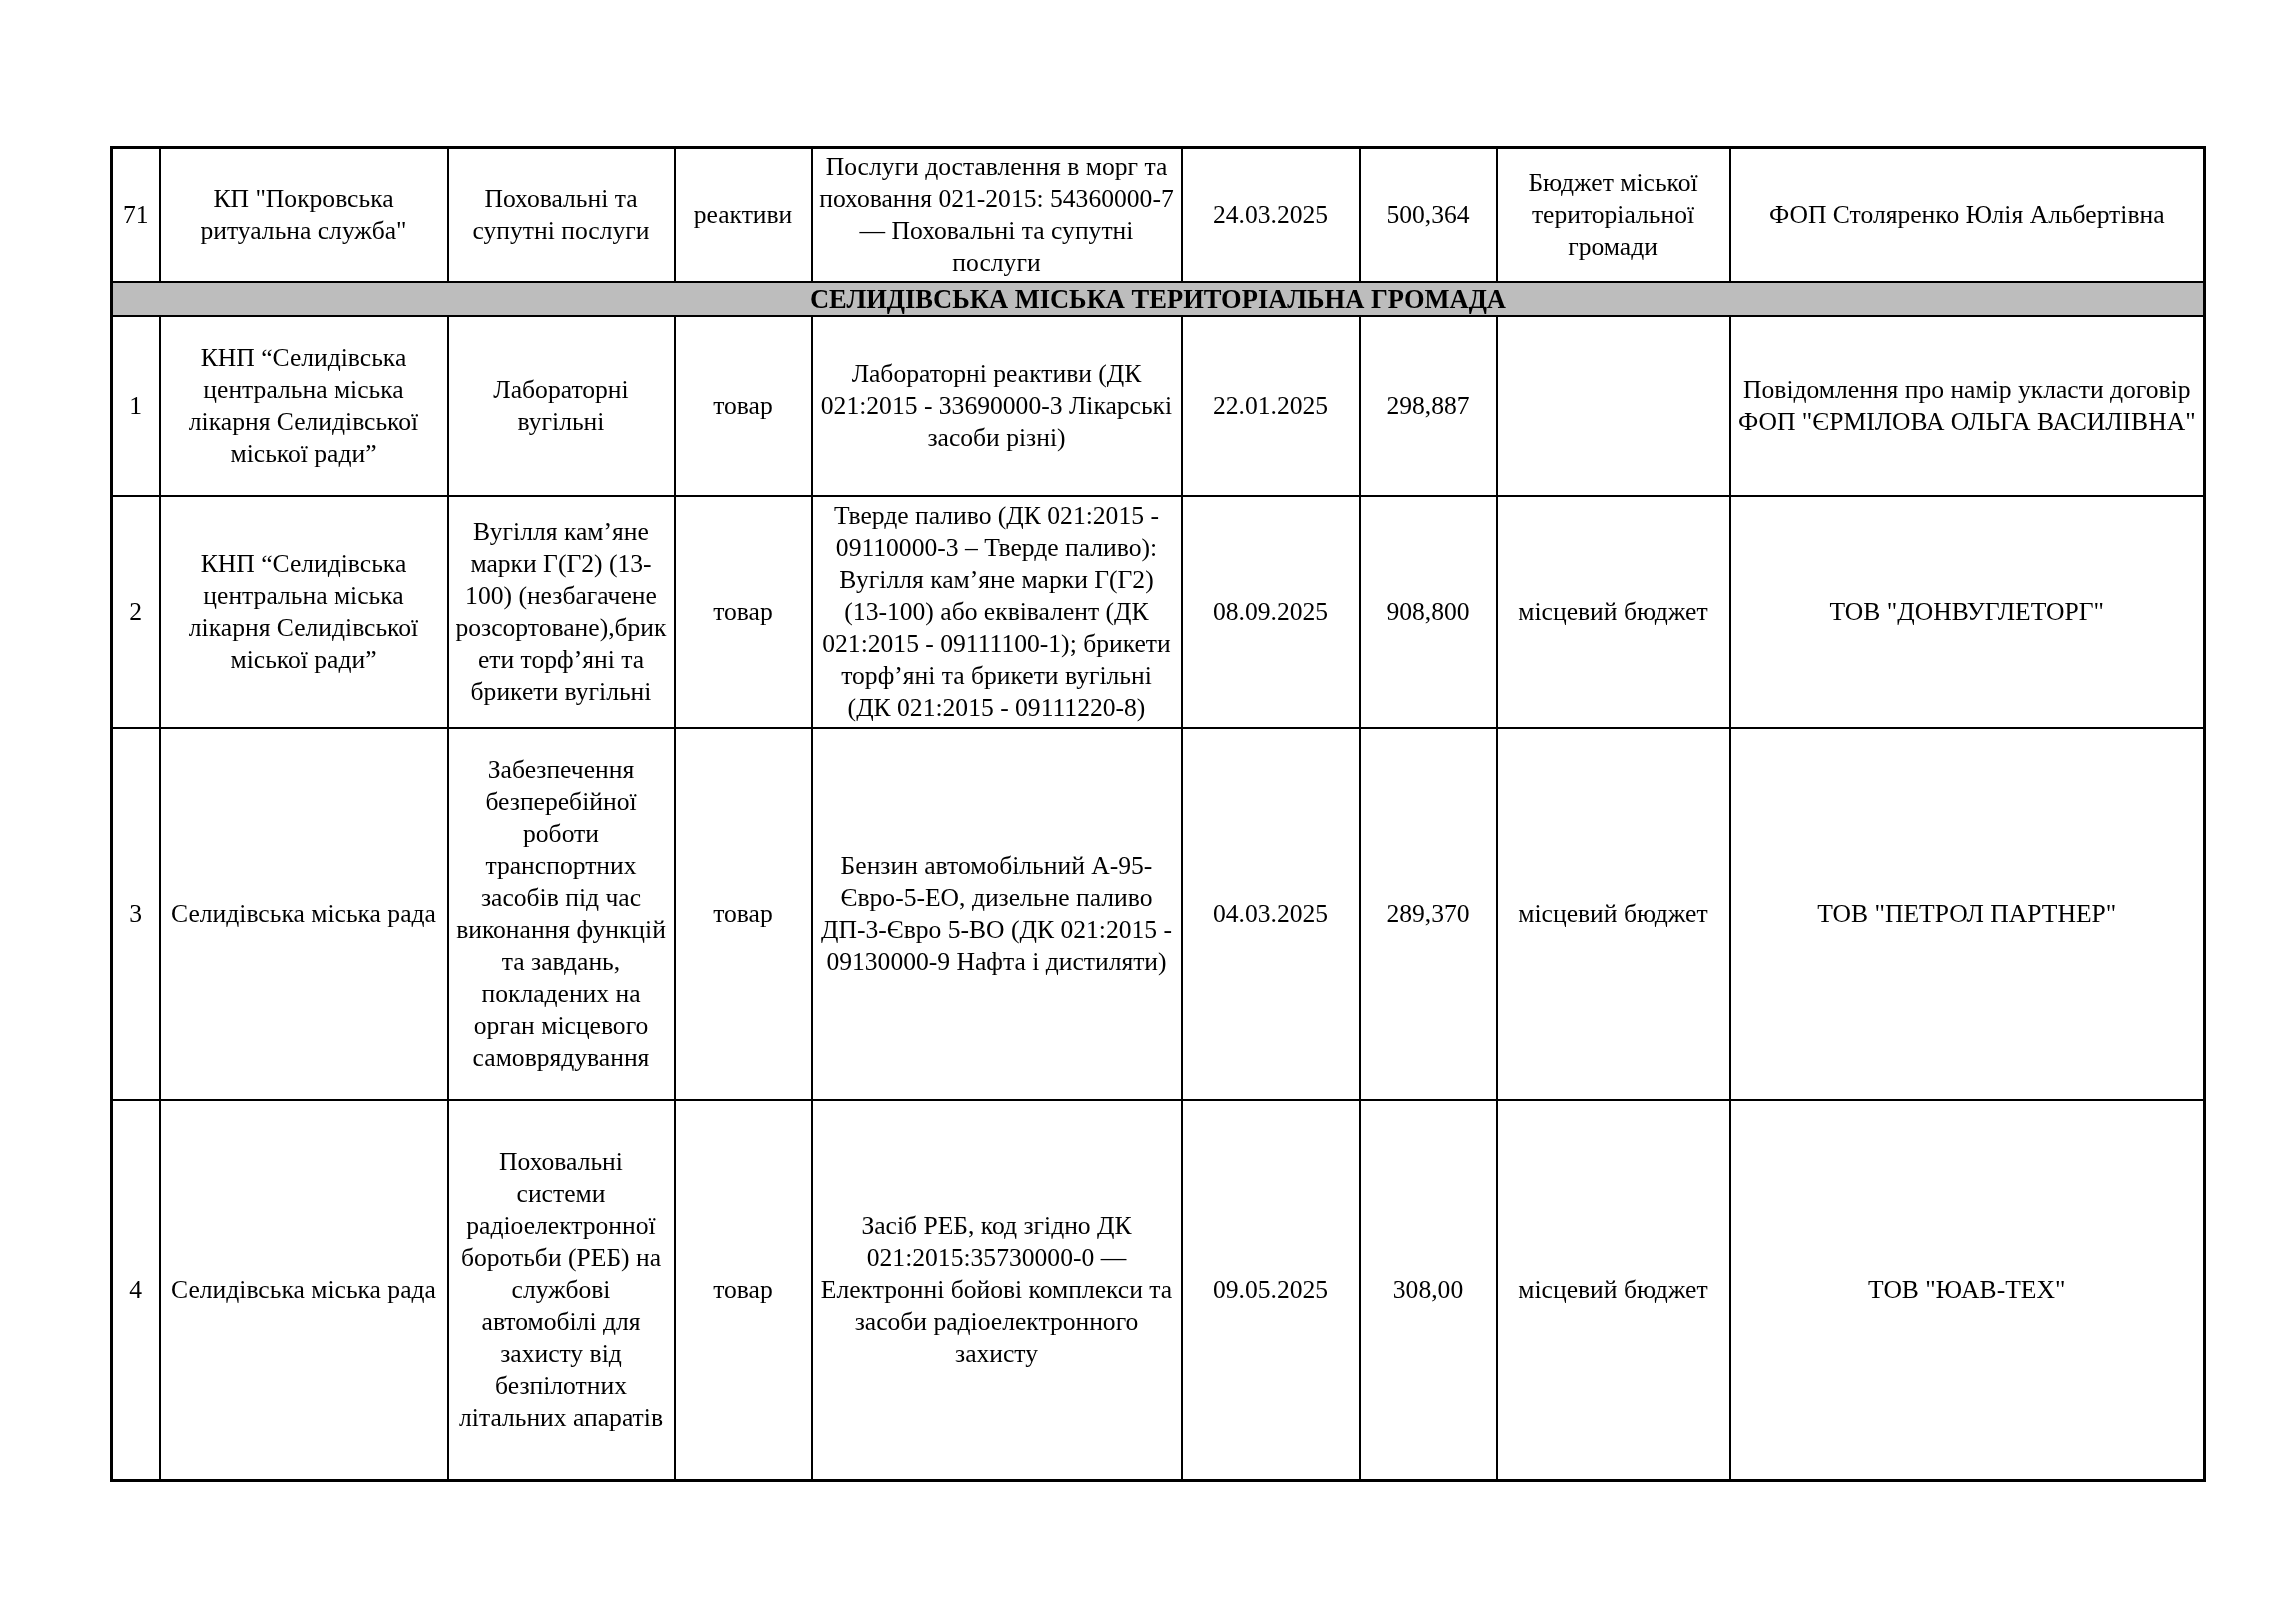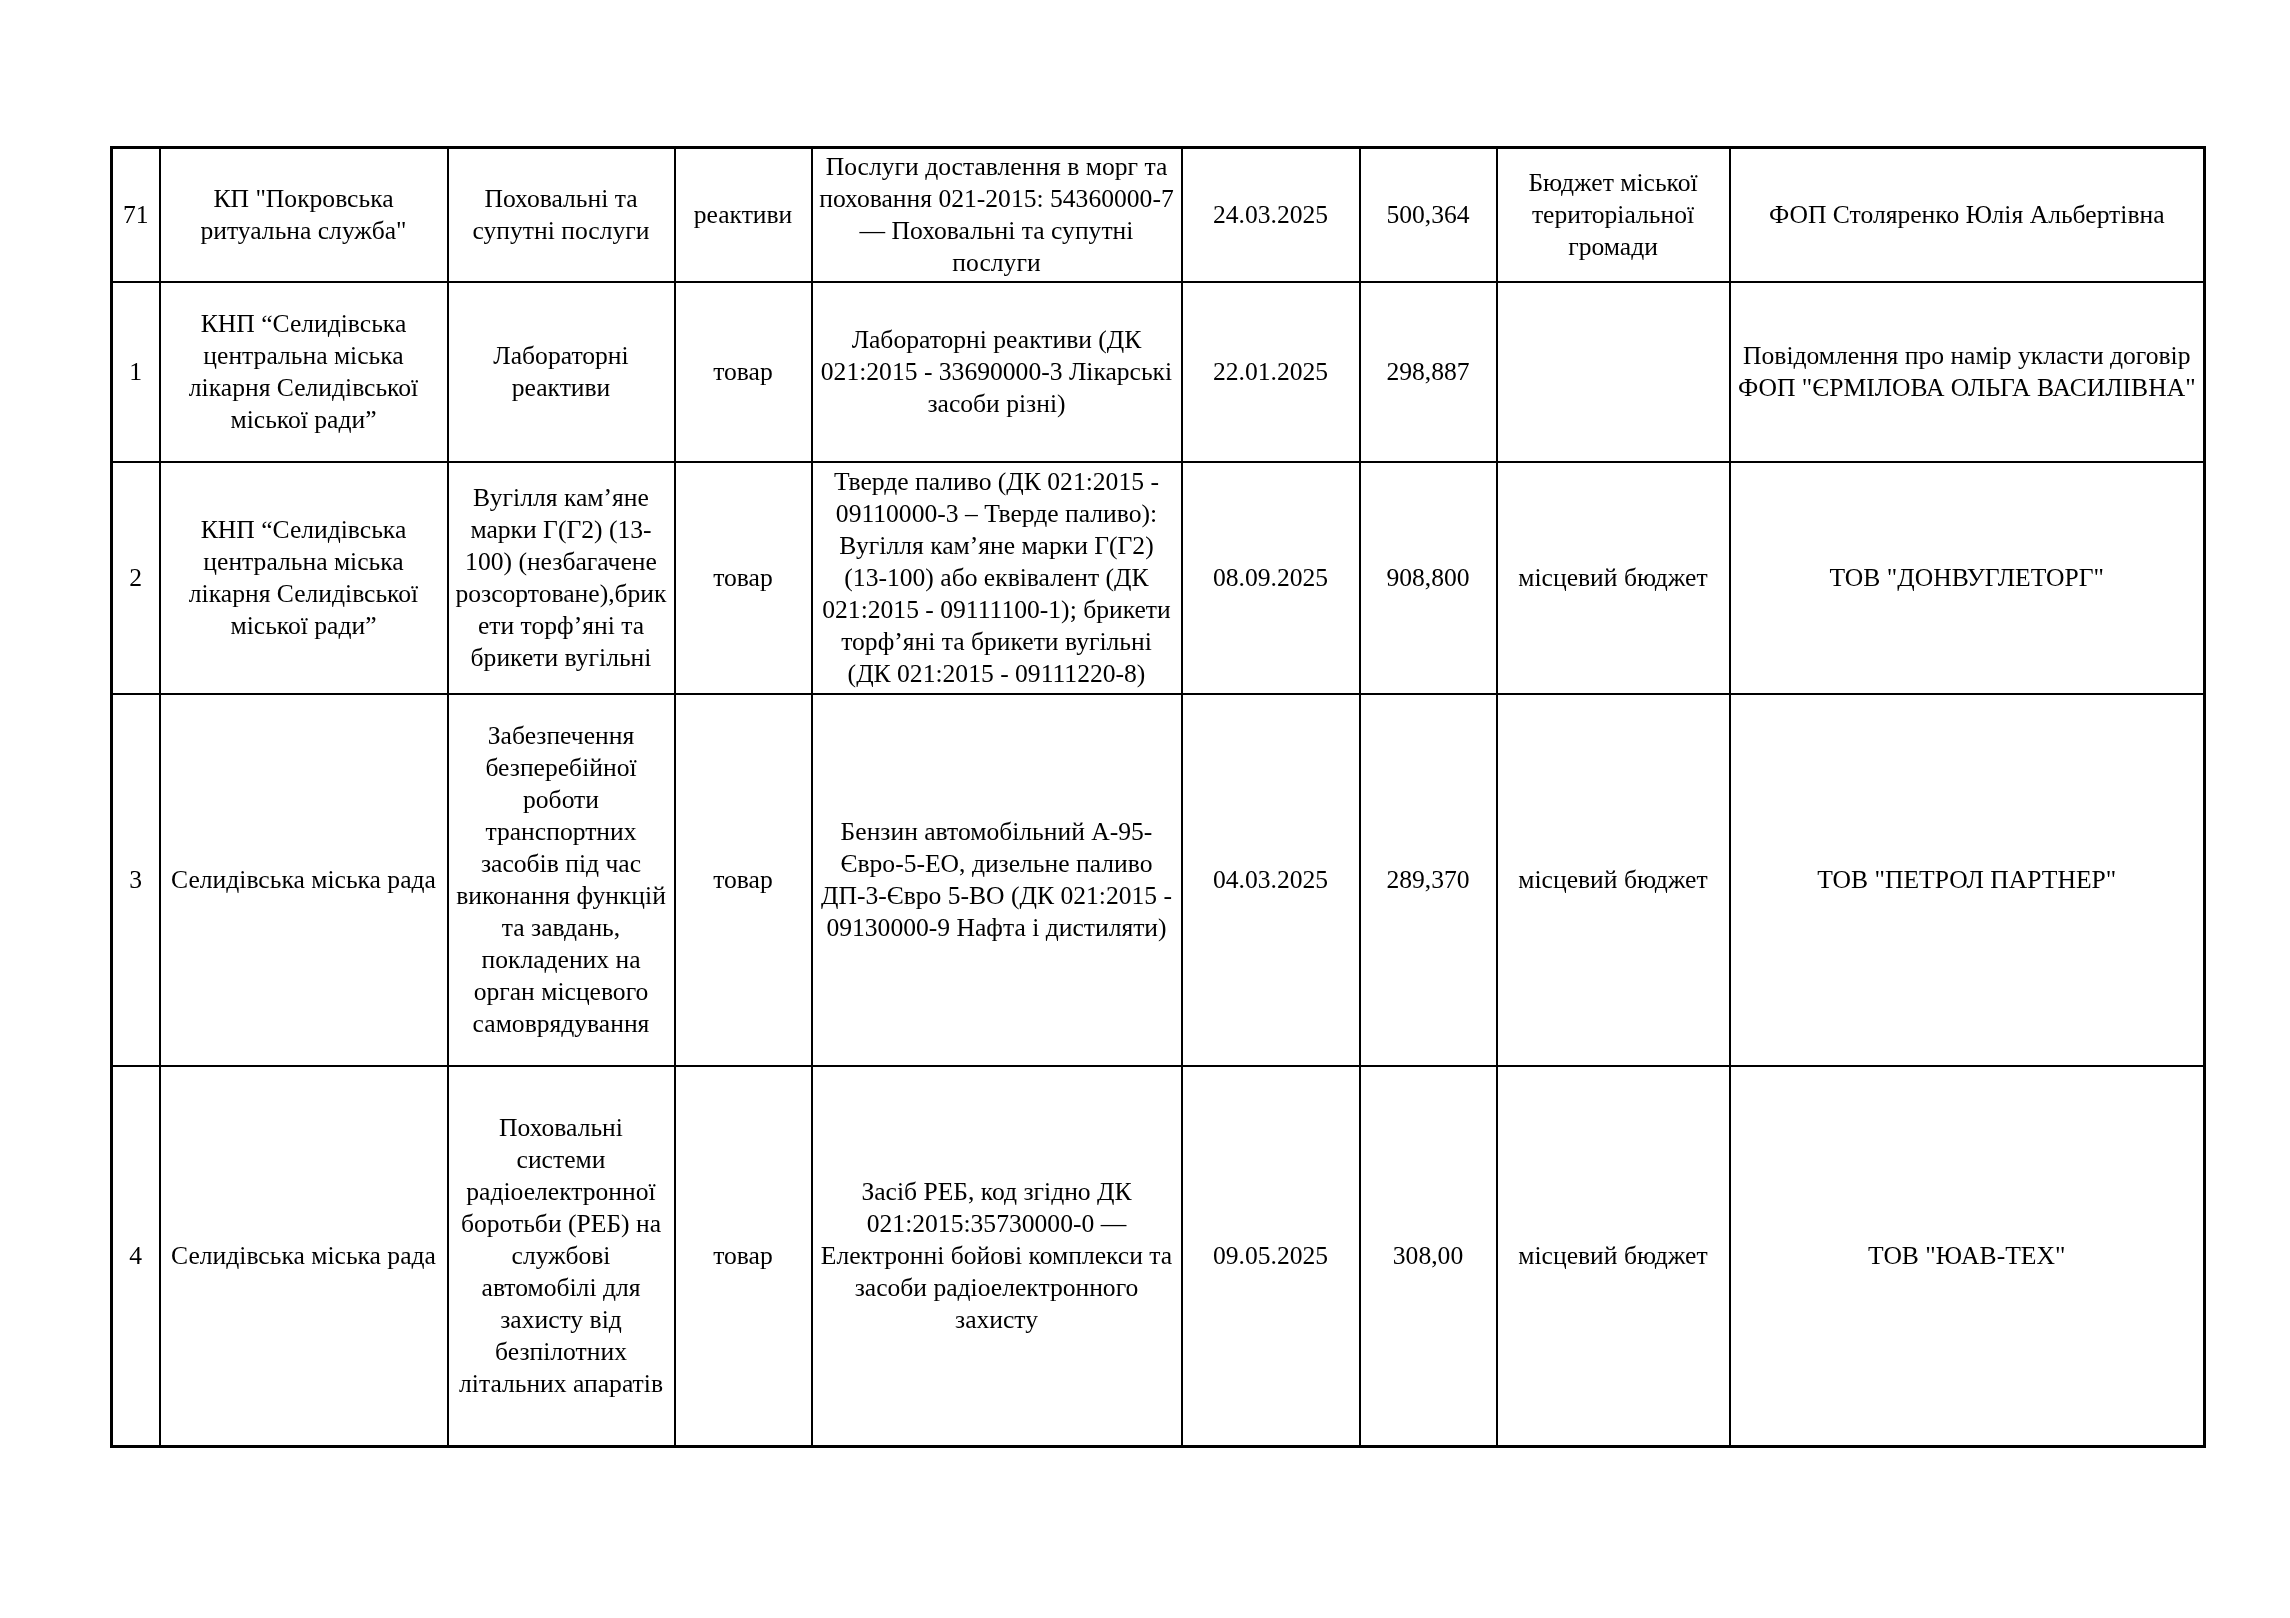--- a/index.html
+++ b/index.html
@@ -71,24 +71,27 @@
           <td class="col-num">71</td>
           <td class="col-organization">КП "Покровська ритуальна служба"</td>
           <td class="col-subject">Поховальні та супутні послуги</td>
           <td class="col-type">реактиви</td>
           <td class="col-description">Послуги доставлення в морг та поховання 021-2015: 54360000-7 — Поховальні та супутні послуги</td>
           <td class="col-date">24.03.2025</td>
           <td class="col-amount">500,364</td>
           <td class="col-budget">Бюджет міської територіальної громади</td>
           <td class="col-contractor">ФОП Столяренко Юлія Альбертівна</td>
         </tr>
+        <tr class="section-row">
+          <td colspan="9" style="background: rgb(189, 189, 189);">СЕЛИДІВСЬКА МІСЬКА ТЕРИТОРІАЛЬНА ГРОМАДА</td>
+        </tr>
         <tr class="data-row r1">
           <td class="col-num">1</td>
           <td class="col-organization">КНП “Селидівська центральна міська лікарня Селидівської міської ради”</td>
-          <td class="col-subject">Лабораторні реактиви</td>
+          <td class="col-subject">Лабораторні вугільні</td>
           <td class="col-type">товар</td>
           <td class="col-description">Лабораторні реактиви (ДК 021:2015 - 33690000-3 Лікарські засоби різні)</td>
           <td class="col-date">22.01.2025</td>
           <td class="col-amount">298,887</td>
           <td class="col-budget"></td>
           <td class="col-contractor">Повідомлення про намір укласти договір ФОП "ЄРМІЛОВА ОЛЬГА ВАСИЛІВНА"</td>
         </tr>
         <tr class="data-row r2">
           <td class="col-num">2</td>
           <td class="col-organization">КНП “Селидівська центральна міська лікарня Селидівської міської ради”</td>

